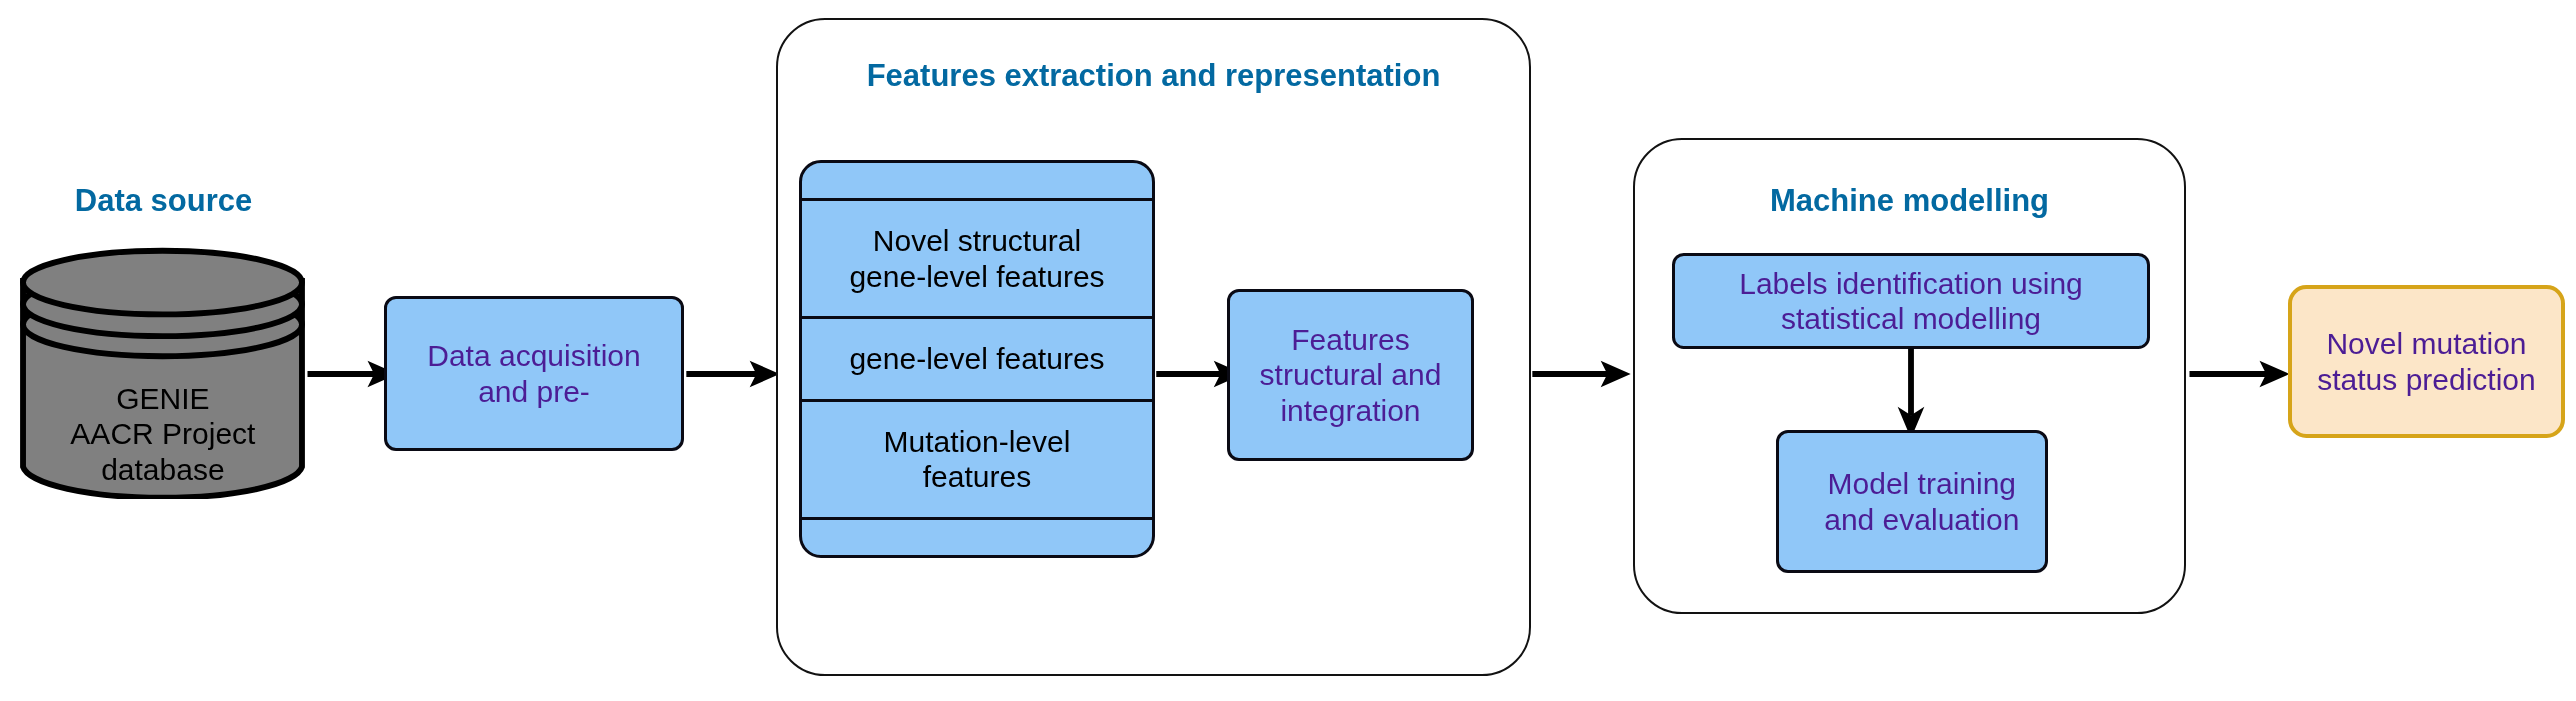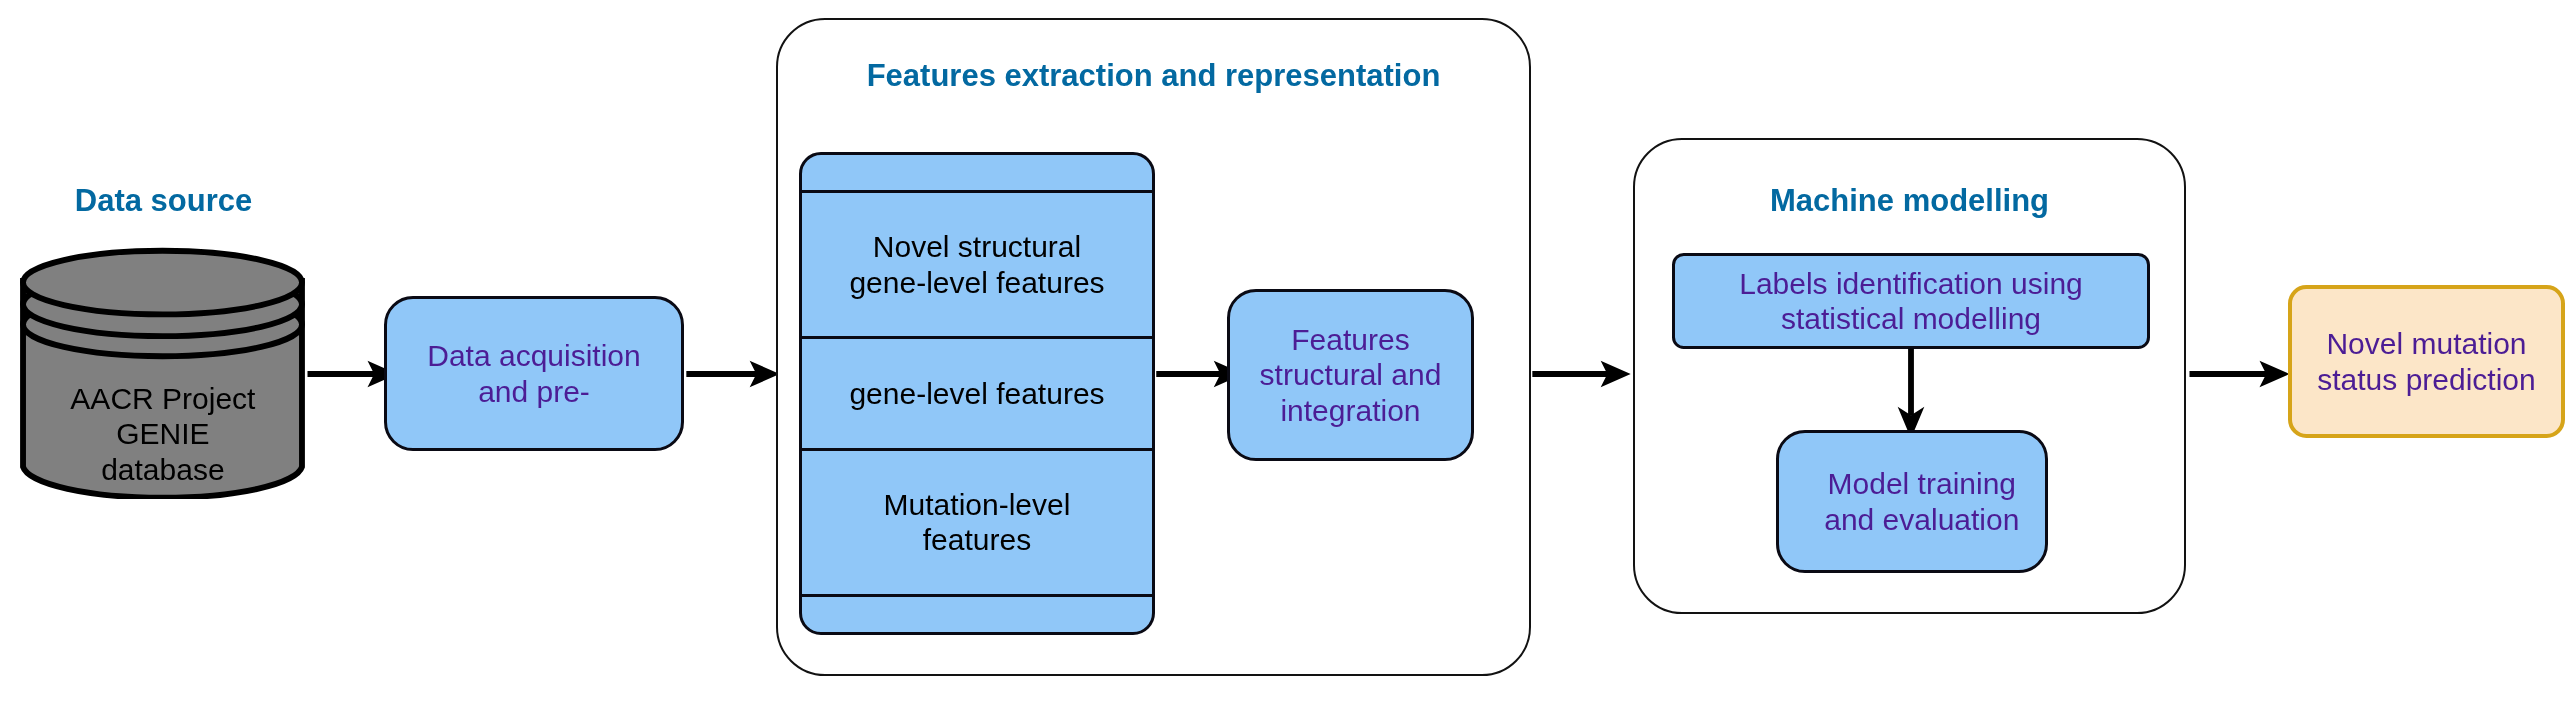--- a/index.html
+++ b/index.html
@@ -37,21 +37,21 @@
   }
 
   
   .node {
     box-sizing: border-box;
     display: flex;
     align-items: center;
     justify-content: center;
     background: #90c7f8;
     border: 3.4px solid #0a0a14;
-    border-radius: 29px;
+    border-radius: 12px;
     padding: 3.4px 8.4px;
   }
   .node-final {
     box-sizing: border-box;
     display: flex;
     align-items: center;
     justify-content: center;
     background: #fce6c8;
     border: 4.2px solid #d6a419;
     border-radius: 18.4px;
@@ -123,22 +123,22 @@
   <div class="db abs" style="left:18.4px; top:247px; width:289px; height:252px;">
     <svg width="289" height="252" viewBox="0 0 345 300" xmlns="http://www.w3.org/2000/svg">
 
       <path d="M6,40 L6,262 A167,40 0 0 0 339,262 L339,40 Z" fill="#808080" stroke="#000000" stroke-width="7"></path>
 
       <ellipse cx="172.5" cy="92" rx="166.5" ry="38" fill="#808080" stroke="#000000" stroke-width="7"></ellipse>
       <ellipse cx="172.5" cy="68" rx="166.5" ry="38" fill="#808080" stroke="#000000" stroke-width="7"></ellipse>
       <ellipse cx="172.5" cy="42" rx="166.5" ry="38" fill="#808080" stroke="#000000" stroke-width="7"></ellipse>
     </svg>
     <div class="db-label" style="top:134px;">
+      <div>GENIE</div>
       <div>AACR Project</div>
-      <div>GENIE</div>
       <div>database</div>
     </div>
   </div>
 
   <div class="abs arrow" style="left:307px; top:359px; width:91px; height:30px;">
     <svg width="91" height="30" viewBox="0 0 108 36" xmlns="http://www.w3.org/2000/svg">
       <line x1="0" y1="18" x2="84" y2="18" stroke="#000" stroke-width="7"></line>
       <path d="M108,18 L72,2 L80,18 L72,34 Z" fill="#000"></path>
     </svg>
   </div>
@@ -154,21 +154,21 @@
     <svg width="94" height="30" viewBox="0 0 112 36" xmlns="http://www.w3.org/2000/svg">
       <line x1="0" y1="18" x2="88" y2="18" stroke="#000" stroke-width="7"></line>
       <path d="M112,18 L76,2 L84,18 L76,34 Z" fill="#000"></path>
     </svg>
   </div>
 
   <div class="abs group-box" style="left:776px; top:18.4px; width:755px; height:658px;"></div>
 
   <div class="abs grp-title" style="left:776px; top:59px; width:755px;">Features extraction and representation</div>
 
-  <div class="abs feature-stack" style="left:799px; top:152px; width:356px; height:483px;">
+  <div class="abs feature-stack" style="left:799px; top:160px; width:356px; height:398px;">
     <div class="fs-cap"></div>
 
     <div class="fs-row">
       <div>
         <div>Novel structural</div>
         <div>gene-level features</div>
       </div>
     </div>
 
     <div class="fs-row">

